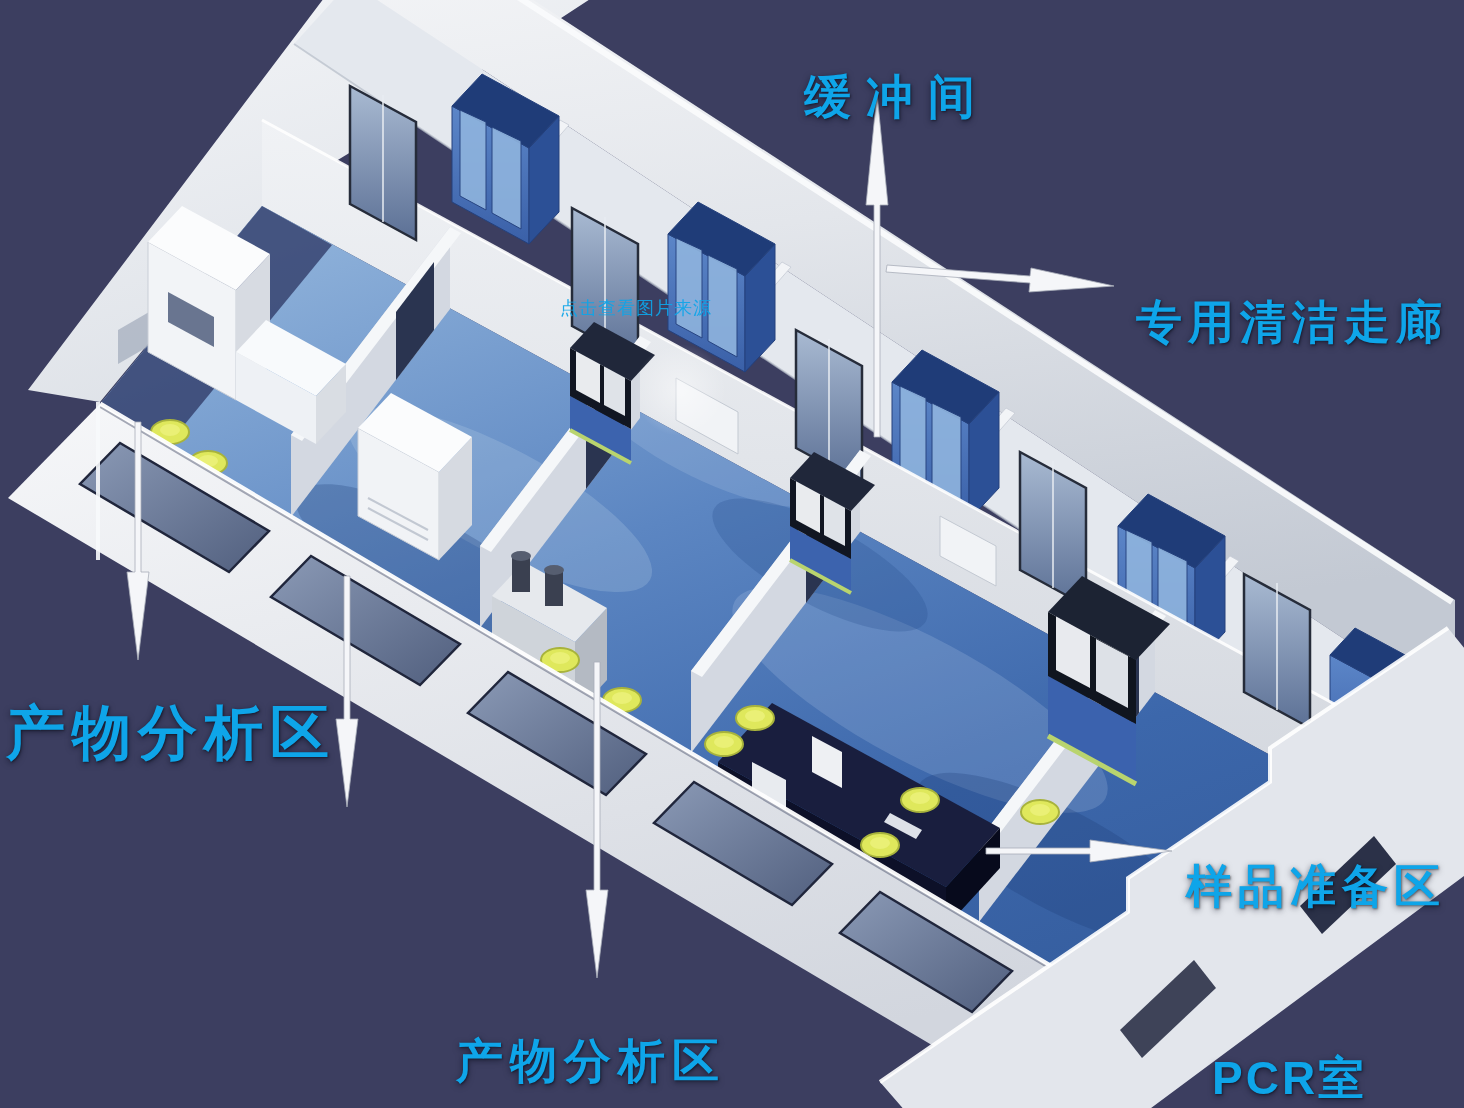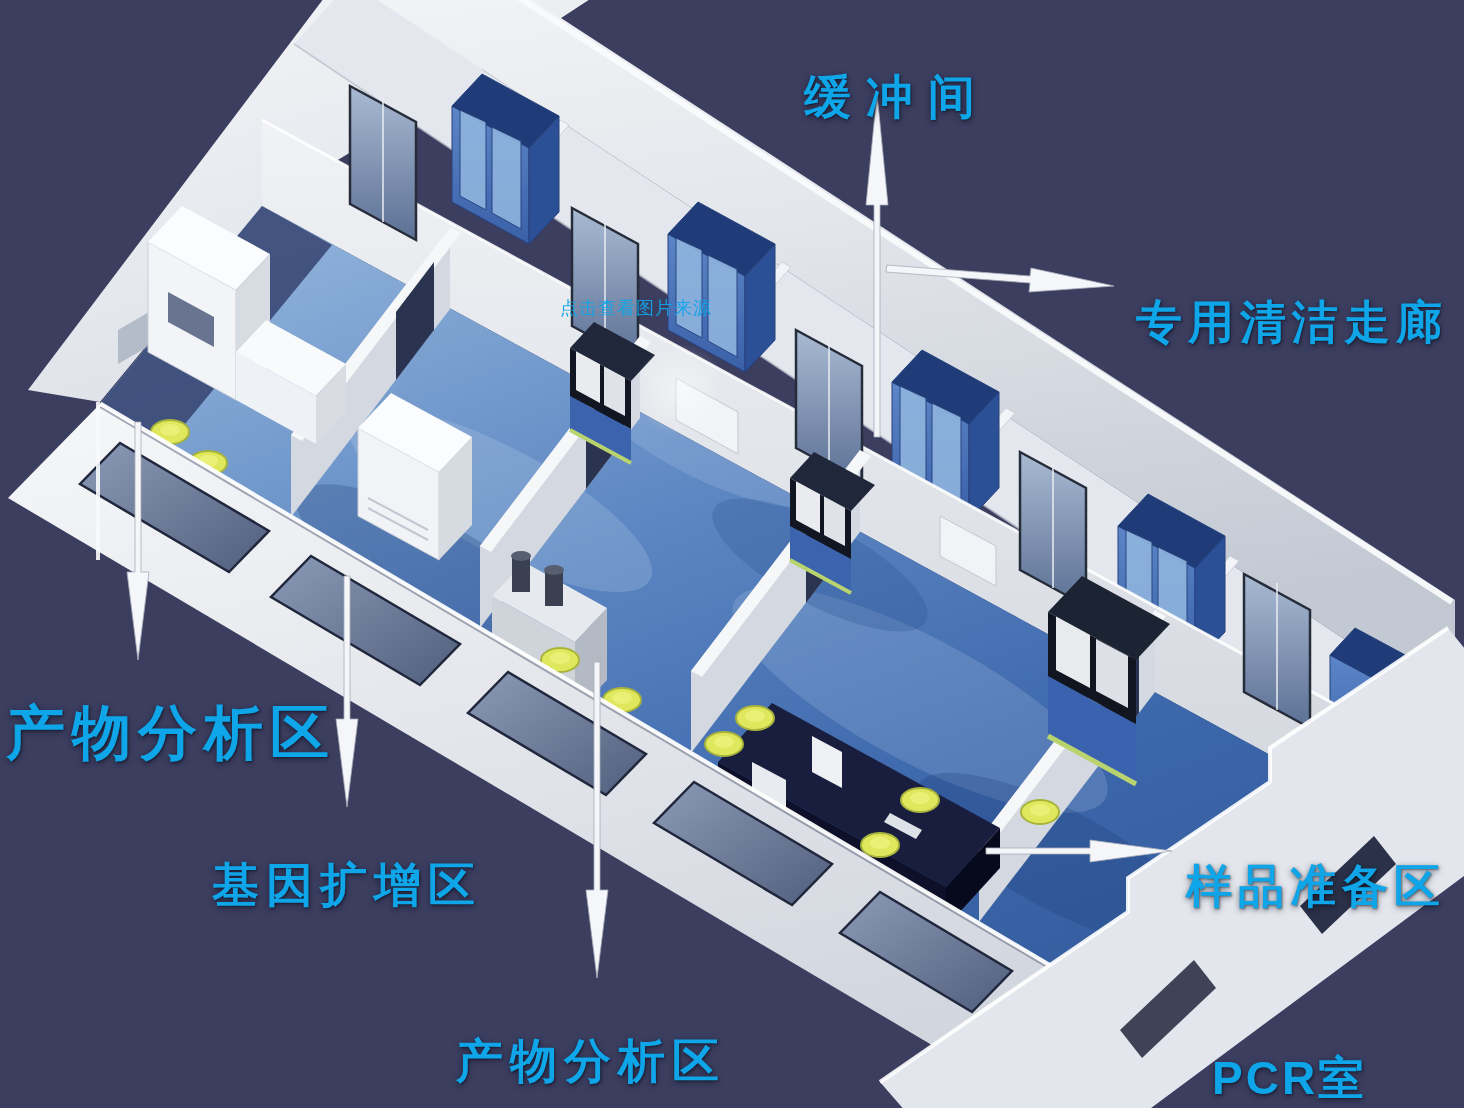--- a/index.html
+++ b/index.html
@@ -341,19 +341,18 @@
     <polygon points="138,660 127,572 135,572 135,422 141,422 141,572 149,572"></polygon>
     <polygon points="347,807 336,719 344,719 344,576 350,576 350,719 358,719"></polygon>
     <polygon points="597,978 586,890 594,890 594,662 600,662 600,890 608,890"></polygon>
     <polygon points="1172,851 1090,862 1090,854 986,854 986,848 1090,848 1090,840"></polygon>
   </g>
 </svg>
 
 <div class="lbl lbl-buffer">缓冲间</div>
 <div class="lbl lbl-corridor">专用清洁走廊</div>
 <div class="lbl lbl-product">产物分析区</div>
-<div class="lbl lbl-gene">基因扩增区</div>
 <div class="lbl lbl-sample">产物分析区</div>
 <div class="lbl lbl-reagent">样品准备区</div>
 <div class="lbl lbl-pcr">PCR室</div>
 <div class="watermark">点击查看图片来源</div>
 
 </div>
 
 </body></html>

